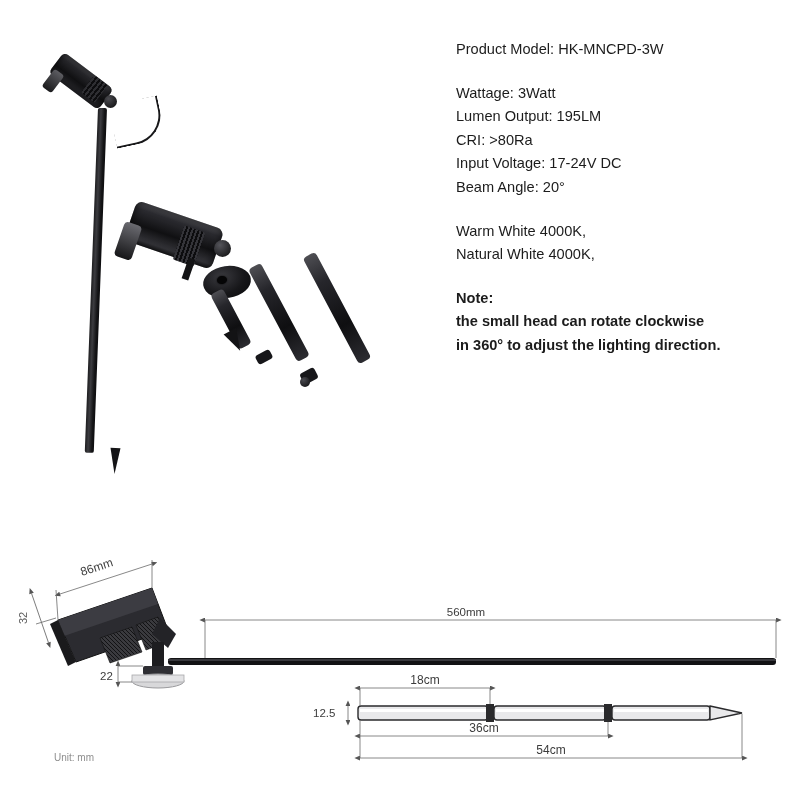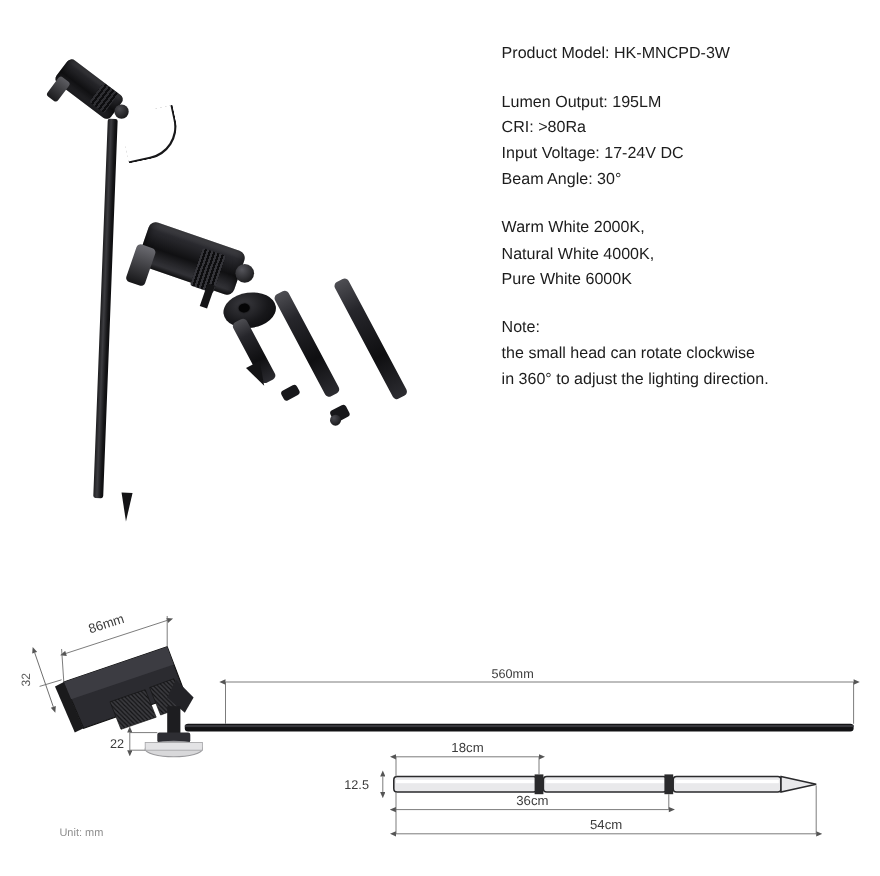--- a/index.html
+++ b/index.html
@@ -209,21 +209,21 @@
   #spec-text {
     position: absolute;
     left: 456px;
     top: 38px;
     width: 320px;
     font-size: 14.6px;
     line-height: 23.6px;
     color: #1c1c1c;
   }
   #spec-text .block { margin-bottom: 20px; }
-  #spec-text .block:last-child { margin-bottom: 0; }
+  #spec-text .block:last-child { margin-bottom: 0; font-weight: bold; }
   #spec-text .line { white-space: nowrap; }
 
   
   #drawing {
     position: absolute;
     left: 0;
     top: 548px;
     width: 800px;
     height: 248px;
   }
@@ -266,30 +266,30 @@
   <div id="pole3-ball"></div>
 </div>
 
 <div id="spec-text">
 
   <div class="block">
     <div class="line">Product Model: HK-MNCPD-3W</div>
   </div>
 
   <div class="block">
+    <div class="line">Wattage: 3Watt</div>
     <div class="line">Lumen Output: 195LM</div>
     <div class="line">CRI: &gt;80Ra</div>
     <div class="line">Input Voltage: 17-24V DC</div>
-    <div class="line">Beam Angle: 30°</div>
+    <div class="line">Beam Angle: 20°</div>
   </div>
 
   <div class="block">
-    <div class="line">Warm White 2000K,</div>
+    <div class="line">Warm White 4000K,</div>
     <div class="line">Natural White 4000K,</div>
-    <div class="line">Pure White 6000K</div>
   </div>
 
 
   <div class="block">
     <div class="line">Note:</div>
     <div class="line">the small head can rotate clockwise</div>
     <div class="line">in 360° to adjust the lighting direction.</div>
   </div>
 </div>
 

